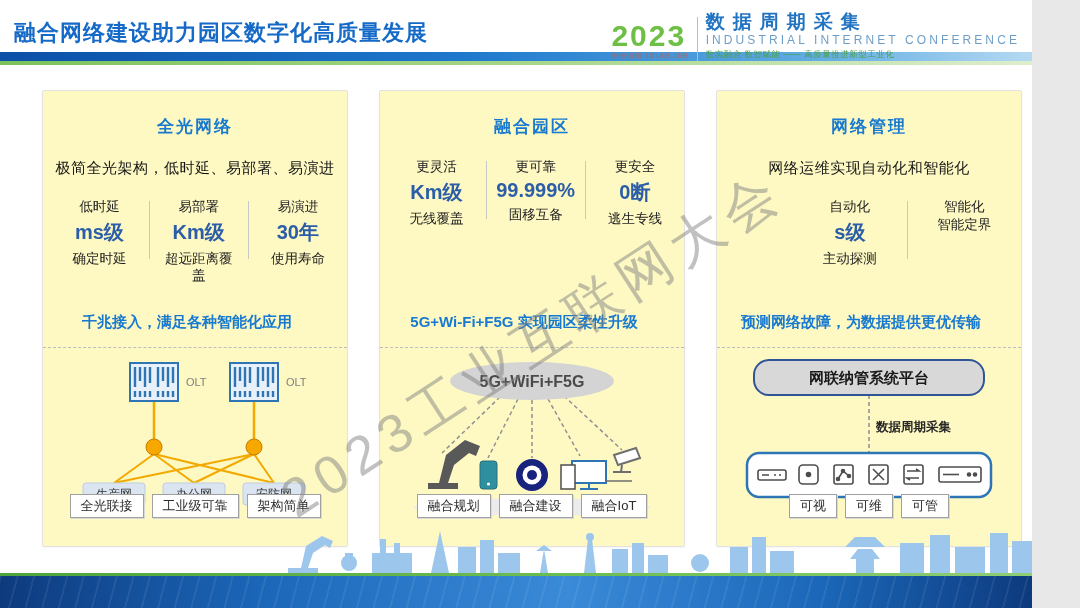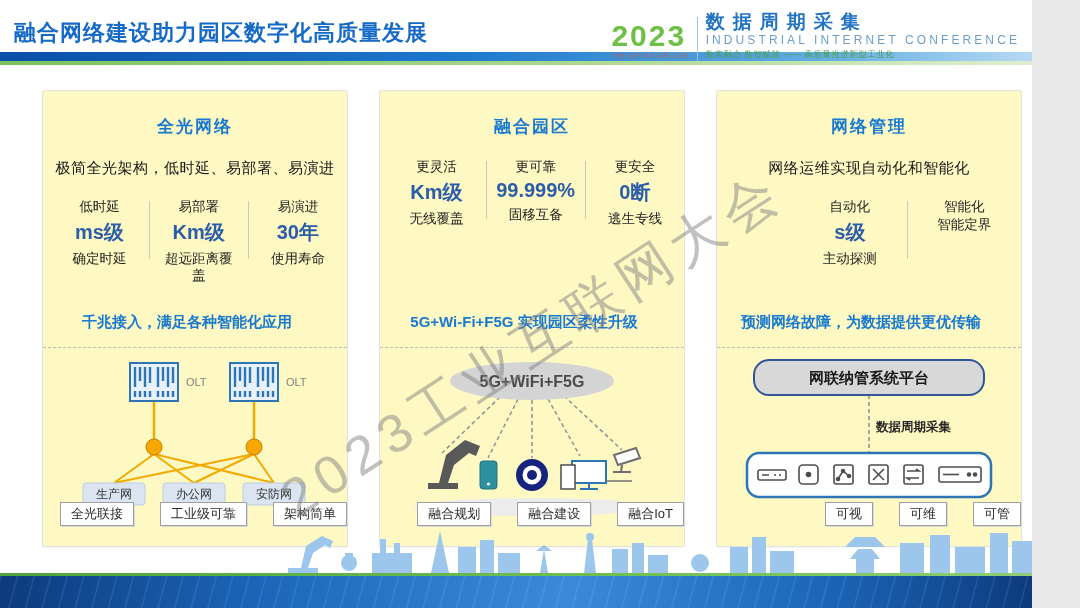--- a/index.html
+++ b/index.html
@@ -35,21 +35,21 @@
   .metrics{margin-top:20px;display:flex;justify-content:flex-end;align-items:flex-start;}
   .metric{width:31%;padding:0 2px;}
   .card-net .metric{width:36%;}
   .m-label{font-size:13.5px;color:#222;}
   .m-value{font-size:20px;font-weight:bold;color:#2b5da8;margin:3px 0 4px 0;}
   .m-desc{font-size:13.5px;color:#222;line-height:17px;max-width:80px;margin:0 auto;}
   .vsep{width:1px;height:58px;background:#c8c8c8;margin-top:3px;}
   .statement{position:absolute;left:0;right:16px;top:222px;margin:0;font-size:15px;font-weight:bold;color:#1779d0;}
   .dash-divider{position:absolute;left:0;right:0;top:256px;border-top:1px dashed #bdbdbd;}
   .diagram{position:absolute;left:12px;top:264px;width:280px;height:165px;}
-  .tags{position:absolute;left:0;right:0;bottom:20px;display:flex;justify-content:flex-end;gap:26px;}
+  .tags{position:absolute;left:0;right:0;bottom:28px;display:flex;justify-content:center;gap:8px;}
   .tag{display:inline-block;border:1px solid #a0a0a0;background:#ffffff;color:#2b2b2b;
        font-size:13px;padding:2px 10px;box-shadow:1px 1px 0 #d9d9d9;}
 
   
   .skyline{position:absolute;left:0;bottom:35px;width:1080px;height:48px;}
   .footer-green{position:absolute;left:0;bottom:32px;width:100%;height:3px;
                 background:linear-gradient(90deg,#4ea33c,#6fbf53 60%,#8fce74);}
   .footer-band{position:absolute;left:0;bottom:0;width:100%;height:32px;
                background:linear-gradient(90deg,#0d3a7d,#1b66b8 25%,#3a8ad8 55%,#1b66b8 80%,#0d3a7d);}
   .footer-band:after{content:"";position:absolute;inset:0;

